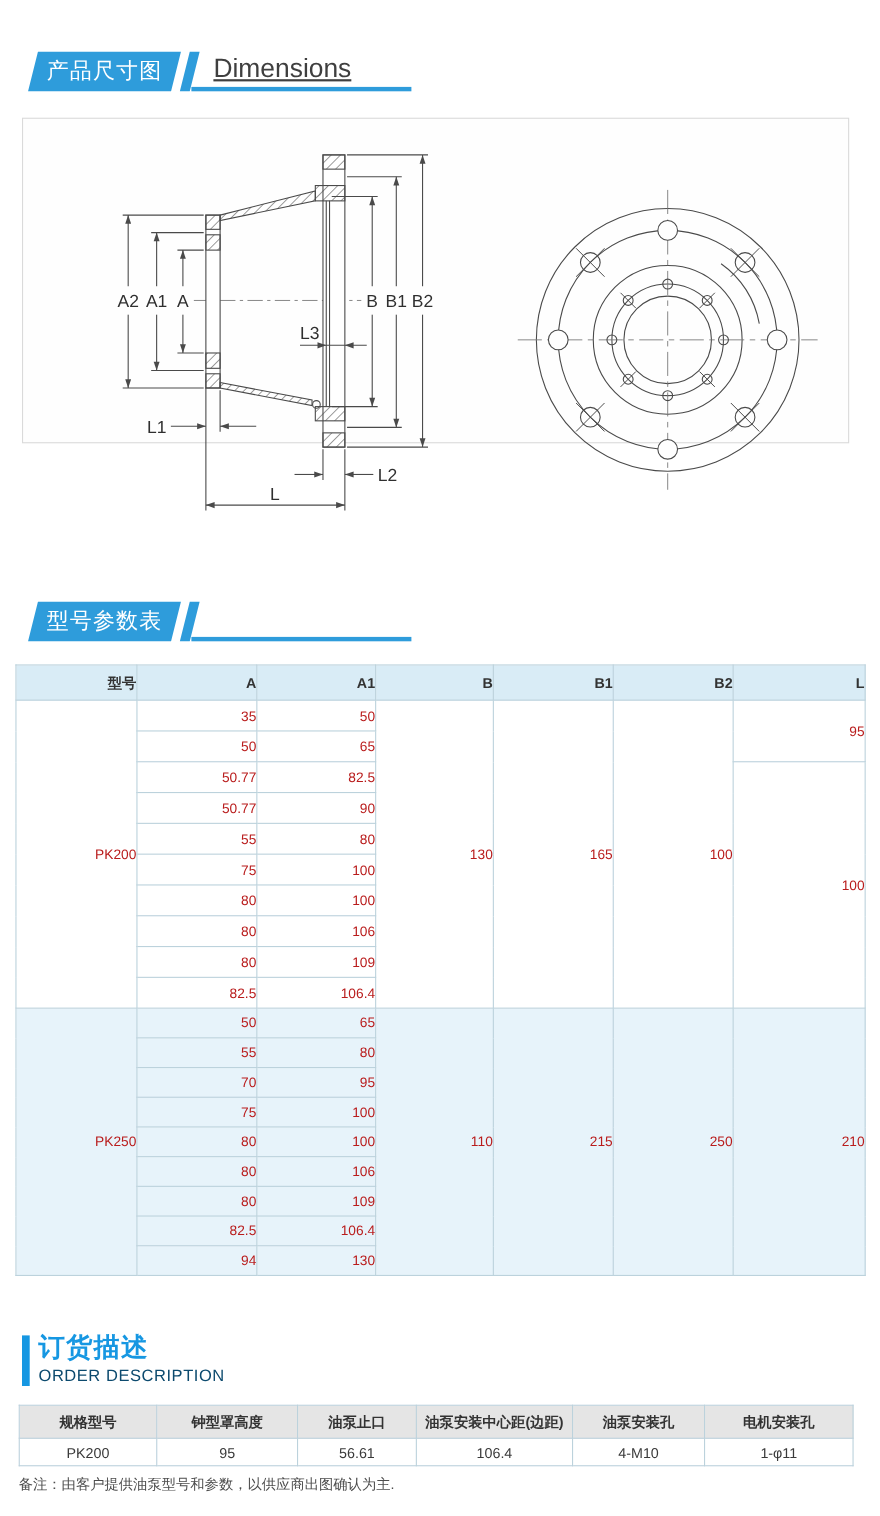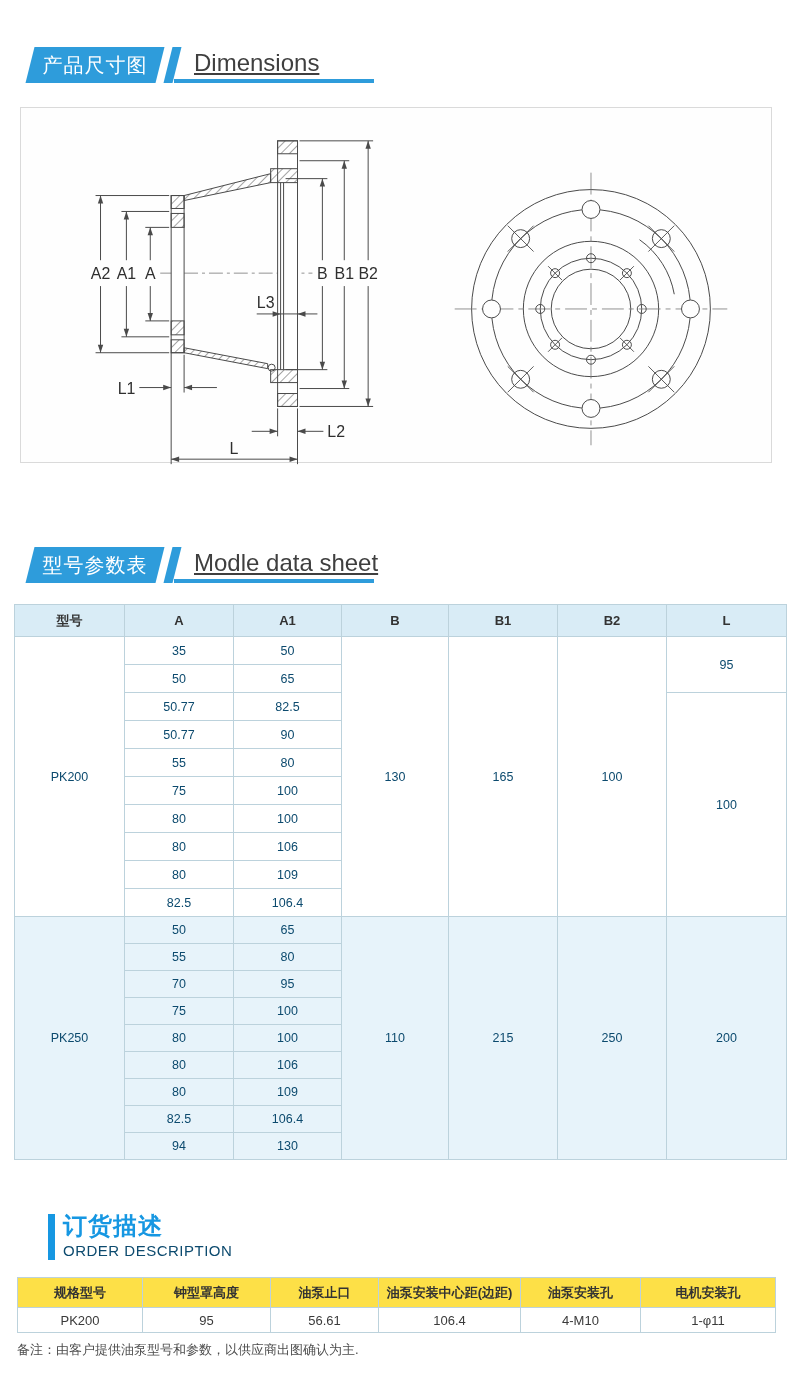--- a/index.html
+++ b/index.html
@@ -9,41 +9,41 @@
 
   
   .sec-header { position:absolute; left:20px; width:760px; height:36px; }
   .badge { position:absolute; left:10px; top:0; width:130px; height:36px; background:#2e9cdb; transform:skewX(-14deg); }
   .badge-text { display:block; width:100%; text-align:center; line-height:36px; color:#fff; font-size:20px; letter-spacing:1px; transform:skewX(14deg); }
   .slash { position:absolute; left:148px; top:0; width:9px; height:36px; background:#2e9cdb; transform:skewX(-14deg); }
   .underline { position:absolute; left:154px; bottom:0; width:200px; height:4px; background:#2e9cdb; }
   .sec-title { position:absolute; left:174px; top:0; font-size:24px; color:#3f3f3f; line-height:32px; white-space:nowrap;text-decoration:underline; }
 
   
-  .panel { position:absolute; left:20px; top:107px; width:752px; height:356px; border:1px solid #dadada; background:#fefefe; }
+  .panel { position:absolute; left:20px; top:107px; width:752px; height:296px; border:1px solid #dadada; background:#fefefe;padding-left:16px; }
   .panel svg { display:block; }
   .dim-label { font-size:16px; fill:#2f2f2f; font-family:"Liberation Sans",sans-serif; }
 
   
   .dt { position:absolute; left:14px; top:604px; width:772px; border-collapse:collapse; table-layout:fixed; border:1px solid #8fa5b0; }
-  .dt th, .dt td { border:1px solid #bcd2dc; text-align:center; vertical-align:middle; }
+  .dt th, .dt td { border:1px solid #bcd2dc; text-align:right; vertical-align:middle; }
   .dt th { background:#d9ecf6; height:32px; font-size:13px; font-weight:bold; color:#333; }
-  .dt td { height:28px; font-size:12.5px; color:#0c4a6e; background:#ffffff; }
+  .dt td { height:28px; font-size:12.5px; color:#b91c1c; background:#ffffff; }
   .dt tr.g2 td { background:#e7f3fa; height:27px; }
 
   
-  .order-h { position:absolute; left:20px; top:1212px; width:500px; height:52px;margin-left:28px; }
+  .order-h { position:absolute; left:20px; top:1212px; width:500px; height:52px; }
   .order-bar { position:absolute; left:0; top:2px; width:7px; height:46px; background:#1697e2; }
   .order-title { position:absolute; left:15px; top:0; font-size:24px; font-weight:bold; color:#1697e2; line-height:28px; letter-spacing:1px; }
   .order-sub { position:absolute; left:15px; top:29px; font-size:15px; color:#0c4a6e; line-height:20px; letter-spacing:.5px; }
 
   
   .ot { position:absolute; left:17px; top:1277px; width:758px; border-collapse:collapse; table-layout:fixed; border:1px solid #8fa5b0; }
   .ot th, .ot td { border:1px solid #bcd2dc; text-align:center; vertical-align:middle; }
-  .ot th { background:#fde047; height:30px; font-size:13px; font-weight:bold; color:#333; }
+  .ot th { background:#e5e5e5; height:30px; font-size:13px; font-weight:bold; color:#333; }
   .ot td { height:25px; font-size:13px; color:#3a3a3a; background:#fff; }
 
   .footnote { position:absolute; left:17px; top:1341px; font-size:13px; color:#4d4d4d; }
 </style>
 </head>
 <body>
 
 <div id="page">
 
   <div class="sec-header" style="top:47px;">
@@ -217,21 +217,20 @@
       </g>
     </svg>
   </div>
 
   <div class="sec-header" style="top:547px;">
     <div class="badge">
       <span class="badge-text">型号参数表</span>
     </div>
     <div class="slash"></div>
     <div class="underline"></div>
-    <div class="sec-title">Modle data sheet</div>
   </div>
 
   <table class="dt">
     <colgroup>
       <col style="width:110px">
         <col style="width:109px">
         <col style="width:108px">
       <col style="width:107px">
         <col style="width:109px">
         <col style="width:109px">
@@ -296,21 +295,21 @@
         <td>106.4</td>
       </tr>
 
       <tr class="g2">
         <td rowspan="9">PK250</td>
         <td>50</td>
         <td>65</td>
         <td rowspan="9">110</td>
         <td rowspan="9">215</td>
         <td rowspan="9">250</td>
-        <td rowspan="9">200</td>
+        <td rowspan="9">210</td>
       </tr>
       <tr class="g2">
         <td>55</td>
         <td>80</td>
       </tr>
       <tr class="g2">
         <td>70</td>
         <td>95</td>
       </tr>
       <tr class="g2">

